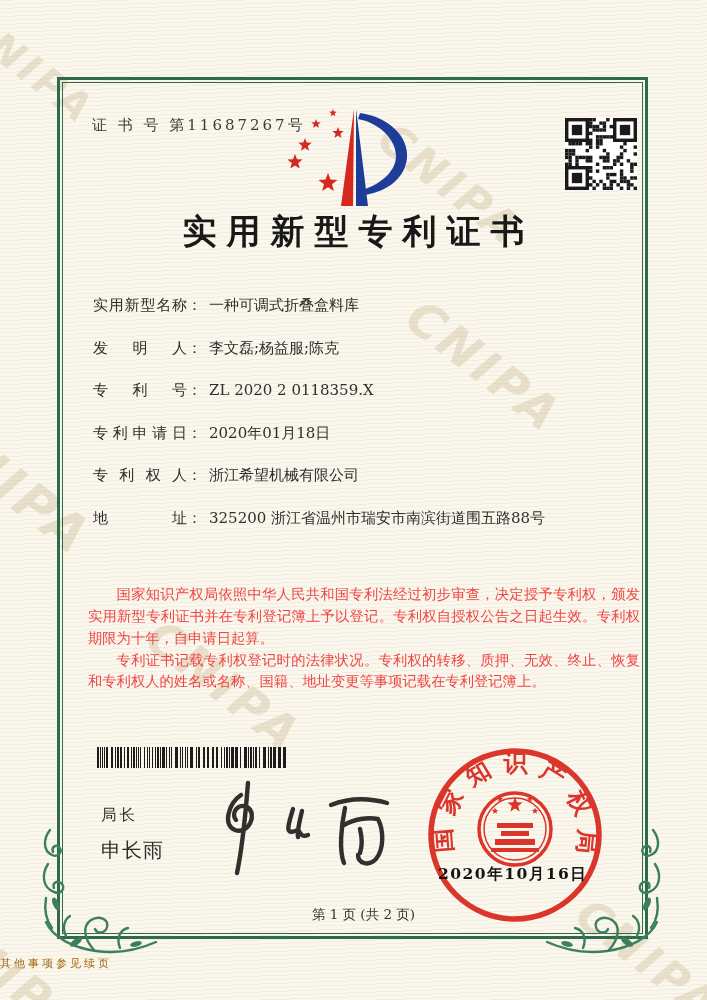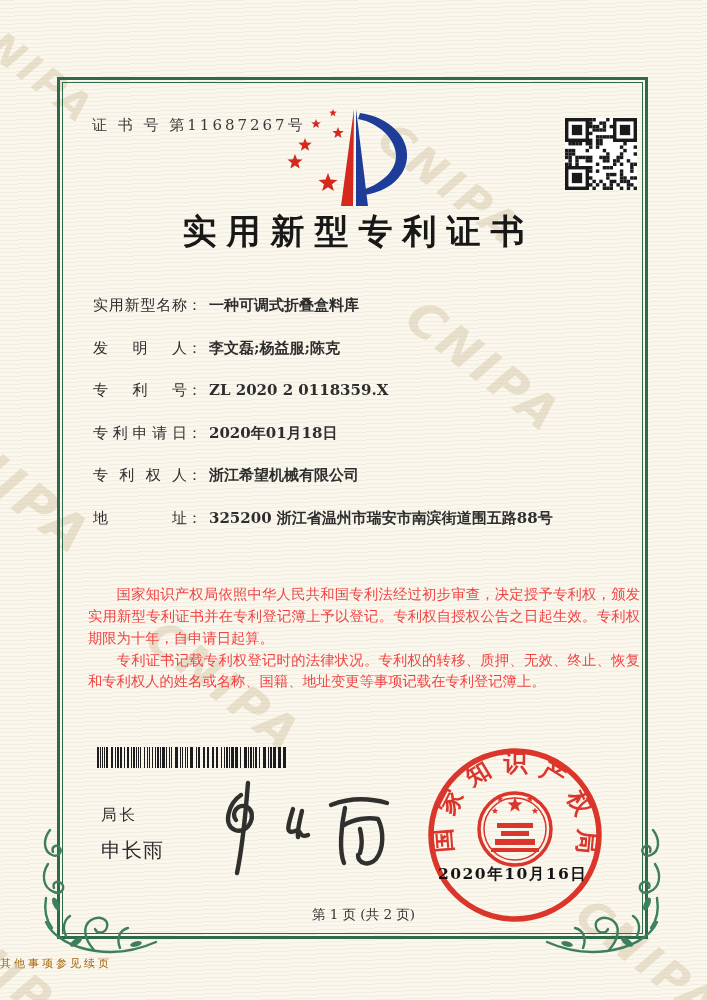--- a/index.html
+++ b/index.html
@@ -37,21 +37,21 @@
   .cert-no{left:92px;top:116px;font-size:15px;letter-spacing:3px;color:#3a3a3a;}
   .logo-svg{left:283px;top:102px;}
   .qr{left:565px;top:118px;width:72px;height:72px;}
   .title{
     left:0;right:0;top:209px;text-align:center;
     font-size:34px;font-weight:bold;letter-spacing:10px;text-indent:10px;color:#181818;font-family:Liberation Mono, monospace;
   }
   .fields{left:93px;top:296px;width:545px;}
   .frow{height:42.5px;font-size:15px;white-space:nowrap;}
   .flabel{display:inline-block;width:94px;text-align:justify;text-align-last:justify;}
-  .fval{margin-left:7px;font-weight:bold;}
+  .fval{margin-left:7px;}
   .paras{left:88px;top:584px;width:552px;font-size:14.3px;line-height:1.53;text-align:justify;color:#ef4444;}
   .paras p{margin:0;text-indent:2em;}
   .barcode{left:97px;top:747px;width:193px;height:21px;}
   .director-title{left:101px;top:805px;font-size:15.5px;letter-spacing:3px;}
   .director-name{left:101px;top:837px;font-size:20px;letter-spacing:1px;}
   .signature{left:203px;top:777px;}
   .seal{left:425px;top:745px;width:180px;height:180px;mix-blend-mode:multiply;opacity:.93;z-index:4;}
   .seal-date{
     left:438px;top:864px;z-index:5;font-size:15.5px;font-weight:bold;
     color:#141414;letter-spacing:1.5px;mix-blend-mode:multiply;

